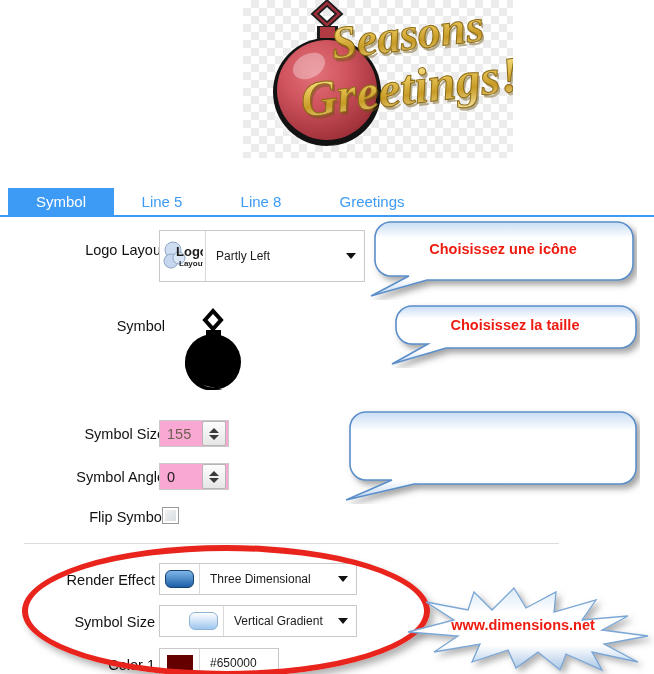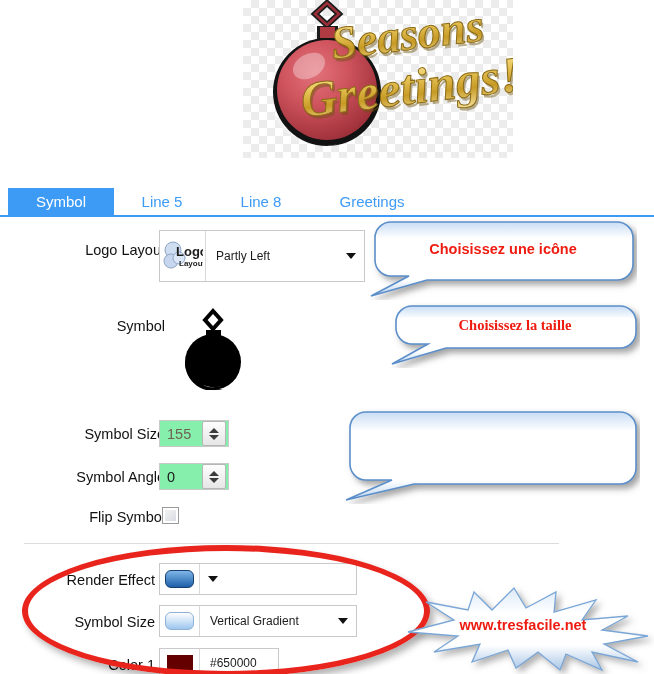--- a/index.html
+++ b/index.html
@@ -63,21 +63,21 @@
   .combo .carat{
     width:26px;flex:0 0 26px;display:flex;align-items:center;justify-content:center;
   }
   .carat i{
     display:block;width:0;height:0;border-left:5px solid transparent;
     border-right:5px solid transparent;border-top:6px solid #111;
   }
 
   
   .spin{
-    position:absolute;width:70px;height:27px;border:1px solid #c9c9c9;background:#86efac;
+    position:absolute;width:70px;height:27px;border:1px solid #c9c9c9;background:#f9a8d4;
     box-sizing:border-box;display:flex;align-items:center;
   }
   .spin .sval{flex:1;padding-left:7px;font-size:14.5px;}
   .spin .sbtn{
     width:22px;flex:0 0 22px;height:23px;margin-right:2px;
     border:1px solid #b6b6b6;border-radius:2px;
     background:linear-gradient(#fdfdfd,#e6e6e6);
     display:flex;flex-direction:column;align-items:center;justify-content:center;gap:2px;
   }
   .sbtn .up{width:0;height:0;border-left:5px solid transparent;border-right:5px solid transparent;border-bottom:5px solid #3b3b3b;}
@@ -220,27 +220,28 @@
       <span></span>
     </div>
 
   <div class="divider" style="top:319px;"></div>
 
   <div class="lbl-box" style="left:15px;top:348px;">Render Effect</div>
   <div class="combo" style="left:159px;top:339px;width:198px;height:32px;">
     <div class="icocell" style="flex:0 0 40px;width:40px;">
         <div class="swatch3d"></div>
       </div>
+    <div class="cval">Three Dimensional</div>
     <div class="carat">
         <i></i>
       </div>
   </div>
 
   <div class="lbl-box" style="left:15px;top:390px;">Symbol Size</div>
-  <div class="combo" style="left:159px;top:381px;width:198px;height:32px;">
+  <div class="combo" style="left:159px;top:381px;width:198px;height:32px;padding-left:24px;">
     <div class="icocell" style="flex:0 0 40px;width:40px;">
         <div class="swatchvg"></div>
       </div>
     <div class="cval">Vertical Gradient</div>
     <div class="carat">
         <i></i>
       </div>
   </div>
 
   <div class="lbl-box" style="left:15px;top:433px;">Color 1</div>
@@ -284,21 +285,21 @@
         <stop offset="100%" stop-color="#bcd4f0"></stop>
       </linearGradient>
       <filter id="sh2" x="-30%" y="-30%" width="180%" height="190%">
         <feDropShadow dx="4" dy="4" stdDeviation="3" flood-color="#555" flood-opacity=".55"></feDropShadow>
       </filter>
     </defs>
     <g filter="url(#sh2)">
       <path d="M22 4 H230 a16 16 0 0 1 16 16 V30 a16 16 0 0 1 -16 16 H56 L2 62 L38 42 H22 a16 16 0 0 1 -16 -16 V20 a16 16 0 0 1 16 -16 Z" fill="url(#cg2)" stroke="#5b8fc9" stroke-width="1.6"></path>
     </g>
   </svg>
-  <div class="txt" style="height:46px;font-family:Liberation Serif, serif;">
+  <div class="txt" style="height:46px;">
     <div>Choisissez la taille</div>
   </div>
 </div>
 
 <div class="callout" style="left:344px;top:408px;width:296px;height:96px;">
   <svg width="296" height="96" viewBox="0 0 296 96">
     <defs>
       <linearGradient id="cg3" x1="0" y1="0" x2="0" y2="1">
         <stop offset="0%" stop-color="#c9ddf4"></stop>
         <stop offset="22%" stop-color="#ffffff"></stop>
@@ -332,13 +333,13 @@
         <feDropShadow dx="4" dy="4" stdDeviation="3" flood-color="#666" flood-opacity=".5"></feDropShadow>
       </filter>
     </defs>
     <g filter="url(#sh4)">
       <path d="M78 6 L96 24 L118 2 L130 22 L160 6 L158 26 L200 14 L186 34 L232 30 L206 44
                L252 50 L208 58 L242 76 L196 66 L206 84 L170 68 L164 84 L142 66 L120 82
                L112 64 L76 76 L84 58 L38 66 L62 50 L12 46 L58 34 L30 16 L72 24 Z" fill="url(#bg1)" stroke="#7aa6d6" stroke-width="1.3"></path>
     </g>
   </svg>
 </div>
-<div id="burst-txt">www.tresfacile.net</div>
+<div id="burst-txt">www.dimensions.net</div>
 
 </body></html>

